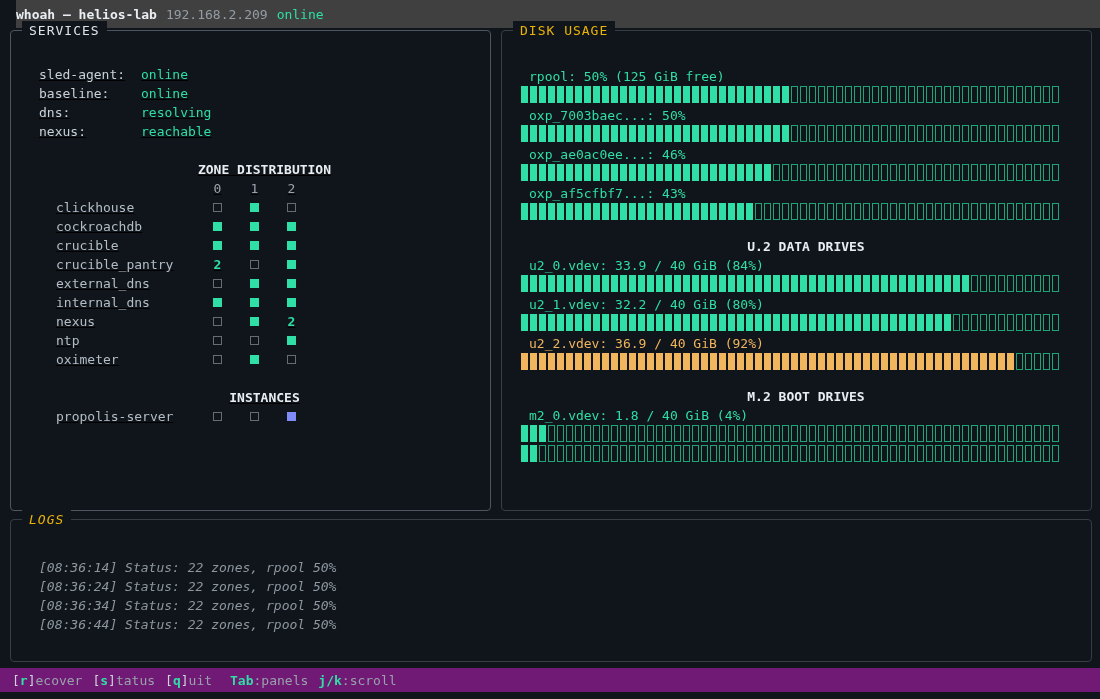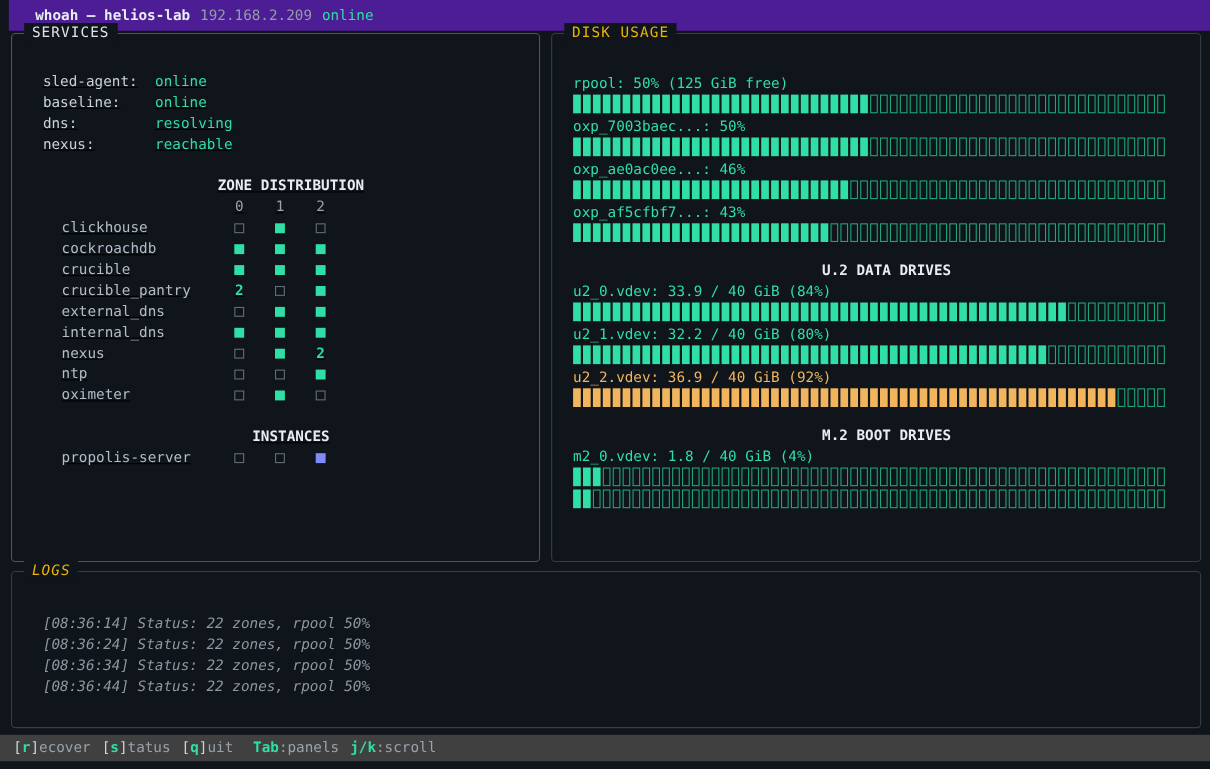--- a/index.html
+++ b/index.html
@@ -1,20 +1,20 @@
 <!DOCTYPE html>
 <html style="--green: #2fdfa5; --orange: #f1b55e; --blue: #7f8cf8;"><head>
 <meta charset="utf-8">
 <style>
   html,body{margin:0;padding:0;background:#05070a;}
   .screen{position:relative;width:1100px;height:699px;background:#10151b;
     font-family:"DejaVu Sans Mono",monospace;font-size:13px;overflow:hidden;}
   
-  .topbar{position:absolute;top:0;left:8px;right:0;height:28px;background:#4c1d95;
-    display:flex;align-items:center;padding-left:24px;gap:9px;}
+  .topbar{position:absolute;top:0;left:16px;right:0;height:28px;background:#404040;
+    display:flex;align-items:center;padding-left:0;gap:9px;}
   .host{color:#e9eef3;font-weight:bold;}
   .ip{color:#949da6;}
   .online{color:var(--green);}
   
   .panel{position:absolute;border:1px solid #363d45;border-radius:4px;}
   .panel .ptitle{position:absolute;top:-10px;left:11px;background:#10151b;
     padding:0 7px;color:#eab308;letter-spacing:1px;line-height:19px;}
   .panel.focused{border-color:#4d5560;}
   .panel.focused .ptitle{color:#dde3ea;}
   .services{left:10px;top:30px;width:479px;height:479px;}
@@ -35,32 +35,32 @@
   .zlabel{padding-left:17px;color:#b4bdc6;line-height:19px;}
   .zcol{color:#9aa3ac;text-align:center;}
   .zcell{display:flex;justify-content:center;align-items:center;height:19px;}
   .sq{width:9px;height:9px;box-sizing:border-box;}
   .sq.filled{background:var(--green);}
   .sq.empty{border:1px solid #646d76;background:transparent;}
   .sq.blue{background:var(--blue);}
   .count{color:var(--green);font-weight:bold;text-align:center;width:100%;line-height:19px;}
   
   .disk-entry{margin-bottom:3px;}
-  .disk-label{height:19px;line-height:19px;}
+  .disk-label{height:19px;line-height:19px;margin-left:8px;}
   .disk-label.green{color:var(--green);}
   .disk-label.orange{color:var(--orange);}
   .bar{height:17px;display:flex;gap:2px;}
   .blk{width:7px;height:17px;box-sizing:border-box;flex:0 0 7px;}
   .blk.fb.green{background:var(--green);}
   .blk.fb.orange{background:var(--orange);}
   .blk.eb{border:1px solid #1fa477;background:transparent;}
   
   .log-line{height:19px;line-height:19px;color:#8e97a0;}
   
-  .statusbar{position:absolute;left:0;right:0;top:668px;height:24px;background:#404040;
+  .statusbar{position:absolute;left:0;right:0;top:668px;height:24px;background:#701a75;
     display:flex;align-items:center;padding-left:12px;white-space:pre;}
   .bk{color:#ccd3da;}
   .kg{color:var(--green);font-weight:bold;}
   .dim{color:#99a2ab;}
   .grp{margin-right:10px;}
   .hintgrp{margin-right:10px;}
   .hint-lead{margin-left:8px;}
 </style>
 </head>
 <body>

